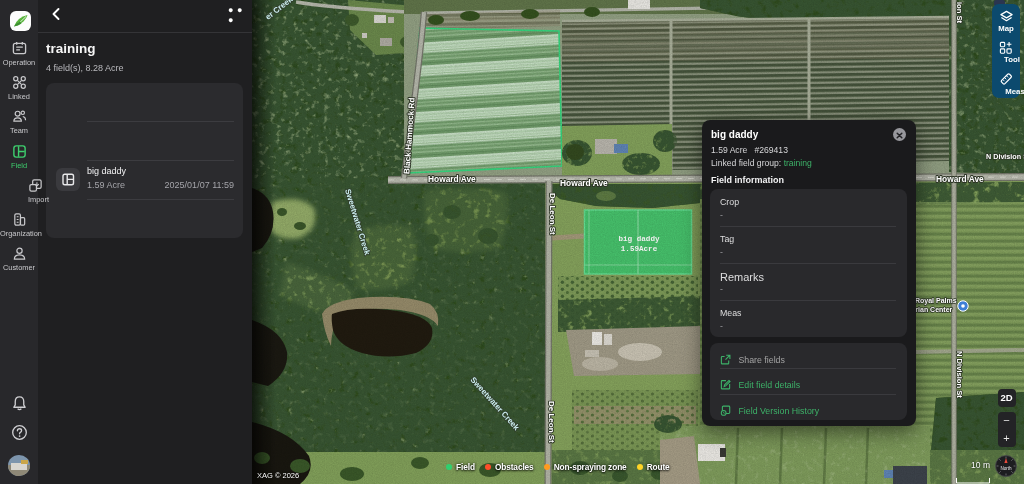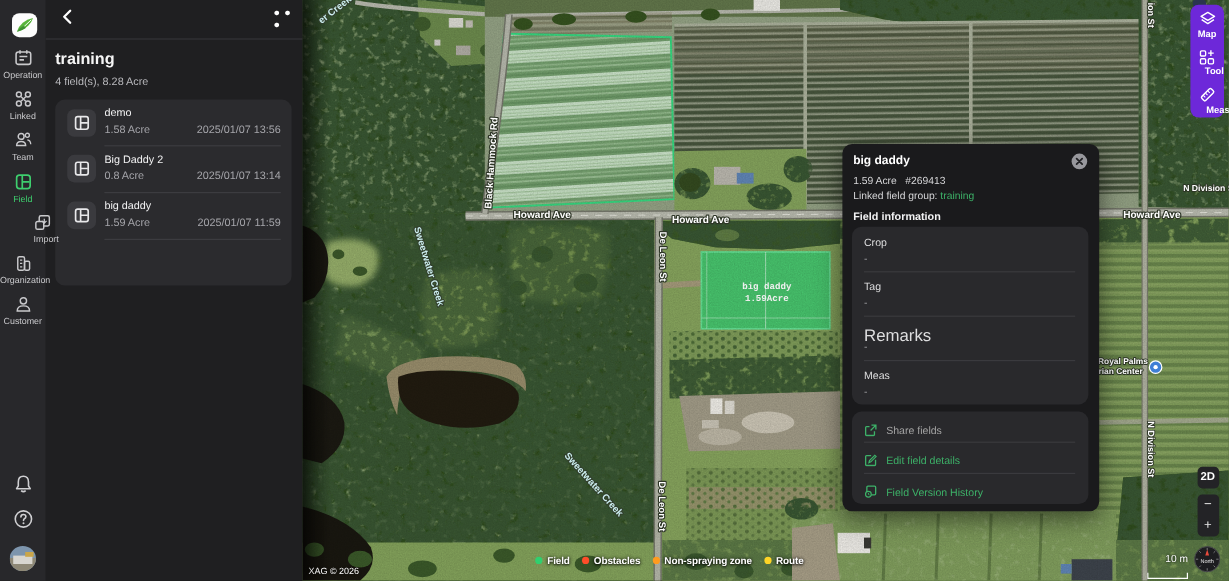--- a/index.html
+++ b/index.html
@@ -474,44 +474,22 @@
   <div class="abs" style="left:190px;top:5px;width:18px;height:16px;color:#ffffff;font-size:9px;font-weight:bold;letter-spacing:0.5px;">● ● ●</div>
 
   <div class="abs" style="left:0;top:32px;width:214px;height:1px;background:#343437;"></div>
 
   <div class="abs" style="left:8px;top:41px;font-size:13.5px;font-weight:bold;color:#f5f5f5;">training</div>
 
   <div class="abs" style="left:8px;top:63px;font-size:9px;color:#b9b9bd;">4 field(s), 8.28 Acre</div>
 
   <div class="abs" style="left:8px;top:82.5px;width:197px;height:155px;background:#2b2b2e;border-radius:8px;">
 
-    <div class="abs" style="left:0;top:0;width:197px;height:38.7px;">
-      <div class="abs" style="left:10px;top:8px;width:24px;height:23px;background:#3a3a3e;border-radius:6px;">
-        <svg width="24" height="23" viewBox="0 0 24 23">
-              <rect x="7" y="6.2" width="10.5" height="10.5" rx="1.8" fill="none" stroke="#e8e8ea" stroke-width="1.4"></rect>
-              <path d="M11.2,6.5 V16.4 M11.2,11.4 H17.2" stroke="#e8e8ea" stroke-width="1.4"></path>
-            </svg>
-      </div>
-      <div class="abs" style="left:41px;top:6.5px;font-size:9px;color:#f2f2f3;">demo</div>
-      <div class="abs" style="left:41px;top:20px;font-size:9px;color:#a5a5aa;">1.58 Acre</div>
-      <div class="abs" style="right:9px;top:20px;font-size:9px;color:#a5a5aa;">2025/01/07 13:56</div>
-    </div>
     <div class="abs" style="left:41px;top:38.7px;width:147px;height:1px;background:#3c3c40;"></div>
 
-    <div class="abs" style="left:0;top:38.7px;width:197px;height:38.7px;">
-      <div class="abs" style="left:10px;top:8px;width:24px;height:23px;background:#3a3a3e;border-radius:6px;">
-        <svg width="24" height="23" viewBox="0 0 24 23">
-              <rect x="7" y="6.2" width="10.5" height="10.5" rx="1.8" fill="none" stroke="#e8e8ea" stroke-width="1.4"></rect>
-              <path d="M11.2,6.5 V16.4 M11.2,11.4 H17.2" stroke="#e8e8ea" stroke-width="1.4"></path>
-            </svg>
-      </div>
-      <div class="abs" style="left:41px;top:6.5px;font-size:9px;color:#f2f2f3;">Big Daddy 2</div>
-      <div class="abs" style="left:41px;top:20px;font-size:9px;color:#a5a5aa;">0.8 Acre</div>
-      <div class="abs" style="right:9px;top:20px;font-size:9px;color:#a5a5aa;">2025/01/07 13:14</div>
-    </div>
     <div class="abs" style="left:41px;top:77.4px;width:147px;height:1px;background:#3c3c40;"></div>
 
     <div class="abs" style="left:0;top:77.4px;width:197px;height:38.7px;">
       <div class="abs" style="left:10px;top:8px;width:24px;height:23px;background:#3a3a3e;border-radius:6px;">
         <svg width="24" height="23" viewBox="0 0 24 23">
               <rect x="7" y="6.2" width="10.5" height="10.5" rx="1.8" fill="none" stroke="#e8e8ea" stroke-width="1.4"></rect>
               <path d="M11.2,6.5 V16.4 M11.2,11.4 H17.2" stroke="#e8e8ea" stroke-width="1.4"></path>
             </svg>
       </div>
       <div class="abs" style="left:41px;top:6.5px;font-size:9px;color:#f2f2f3;">big daddy</div>
@@ -542,21 +520,21 @@
   <div class="abs" style="left:8px;top:69px;width:196.5px;height:148px;background:#29292c;border-radius:8px;">
 
     <div class="abs" style="left:10px;top:8px;font-size:8.8px;color:#dededf;">Crop</div>
     <div class="abs" style="left:10px;top:21px;font-size:8.8px;color:#9d9da1;">-</div>
     <div class="abs" style="left:10px;top:37px;width:176px;height:1px;background:#3a3a3e;"></div>
 
     <div class="abs" style="left:10px;top:45px;font-size:8.8px;color:#dededf;">Tag</div>
     <div class="abs" style="left:10px;top:58px;font-size:8.8px;color:#9d9da1;">-</div>
     <div class="abs" style="left:10px;top:74px;width:176px;height:1px;background:#3a3a3e;"></div>
 
-    <div class="abs" style="left:10px;top:82px;font-size:14px;color:#dededf;">Remarks</div>
+    <div class="abs" style="left:10px;top:82px;font-size:11px;color:#dededf;">Remarks</div>
     <div class="abs" style="left:10px;top:95px;font-size:8.8px;color:#9d9da1;">-</div>
     <div class="abs" style="left:10px;top:111px;width:176px;height:1px;background:#3a3a3e;"></div>
 
     <div class="abs" style="left:10px;top:119px;font-size:8.8px;color:#dededf;">Meas</div>
     <div class="abs" style="left:10px;top:132px;font-size:8.8px;color:#9d9da1;">-</div>
   </div>
 
   <div class="abs" style="left:8px;top:222.5px;width:196.5px;height:77px;background:#29292c;border-radius:8px;">
 
     <div class="abs" style="left:10px;top:7px;height:18px;color:#a3a3a3;">
@@ -583,21 +561,21 @@
             <circle cx="4" cy="8.6" r="2.6" fill="#29292c" stroke="#3db168" stroke-width="1.1"></circle>
             <path d="M4,7.4 L4,8.7 L5,9.2" stroke="#3db168" stroke-width="0.9" fill="none"></path>
           </svg>
       <span style="font-size:8.8px;margin-left:3px;position:relative;top:-1px;">Field Version History</span>
     </div>
   </div>
 </div>
 
 <div class="abs" style="left:994px;top:0;width:11px;height:6px;background:#2a3550;border-radius:2px;z-index:21;"></div>
 
-<div class="abs" style="left:992px;top:4px;width:28px;height:94px;background:#6d28d9;border-radius:7px;z-index:22;color:#ffffff;">
+<div class="abs" style="left:992px;top:4px;width:28px;height:94px;background:#0c4a6e;border-radius:7px;z-index:22;color:#ffffff;">
 
   <div class="abs" style="left:6.5px;top:5px;">
     <svg width="15" height="13" viewBox="0 0 16 14">
           <path d="M8,1.5 L14,5 L8,8.5 L2,5 Z" fill="none" stroke="#ffffff" stroke-width="1.3" stroke-linejoin="round"></path>
           <path d="M2.5,8 L8,11.5 L13.5,8" fill="none" stroke="#ffffff" stroke-width="1.3" stroke-linejoin="round"></path>
         </svg>
   </div>
   <div class="abs" style="left:0;top:19.5px;width:28px;text-align:center;font-size:7.8px;font-weight:bold;">Map</div>
 
   <div class="abs" style="left:7px;top:37px;">

